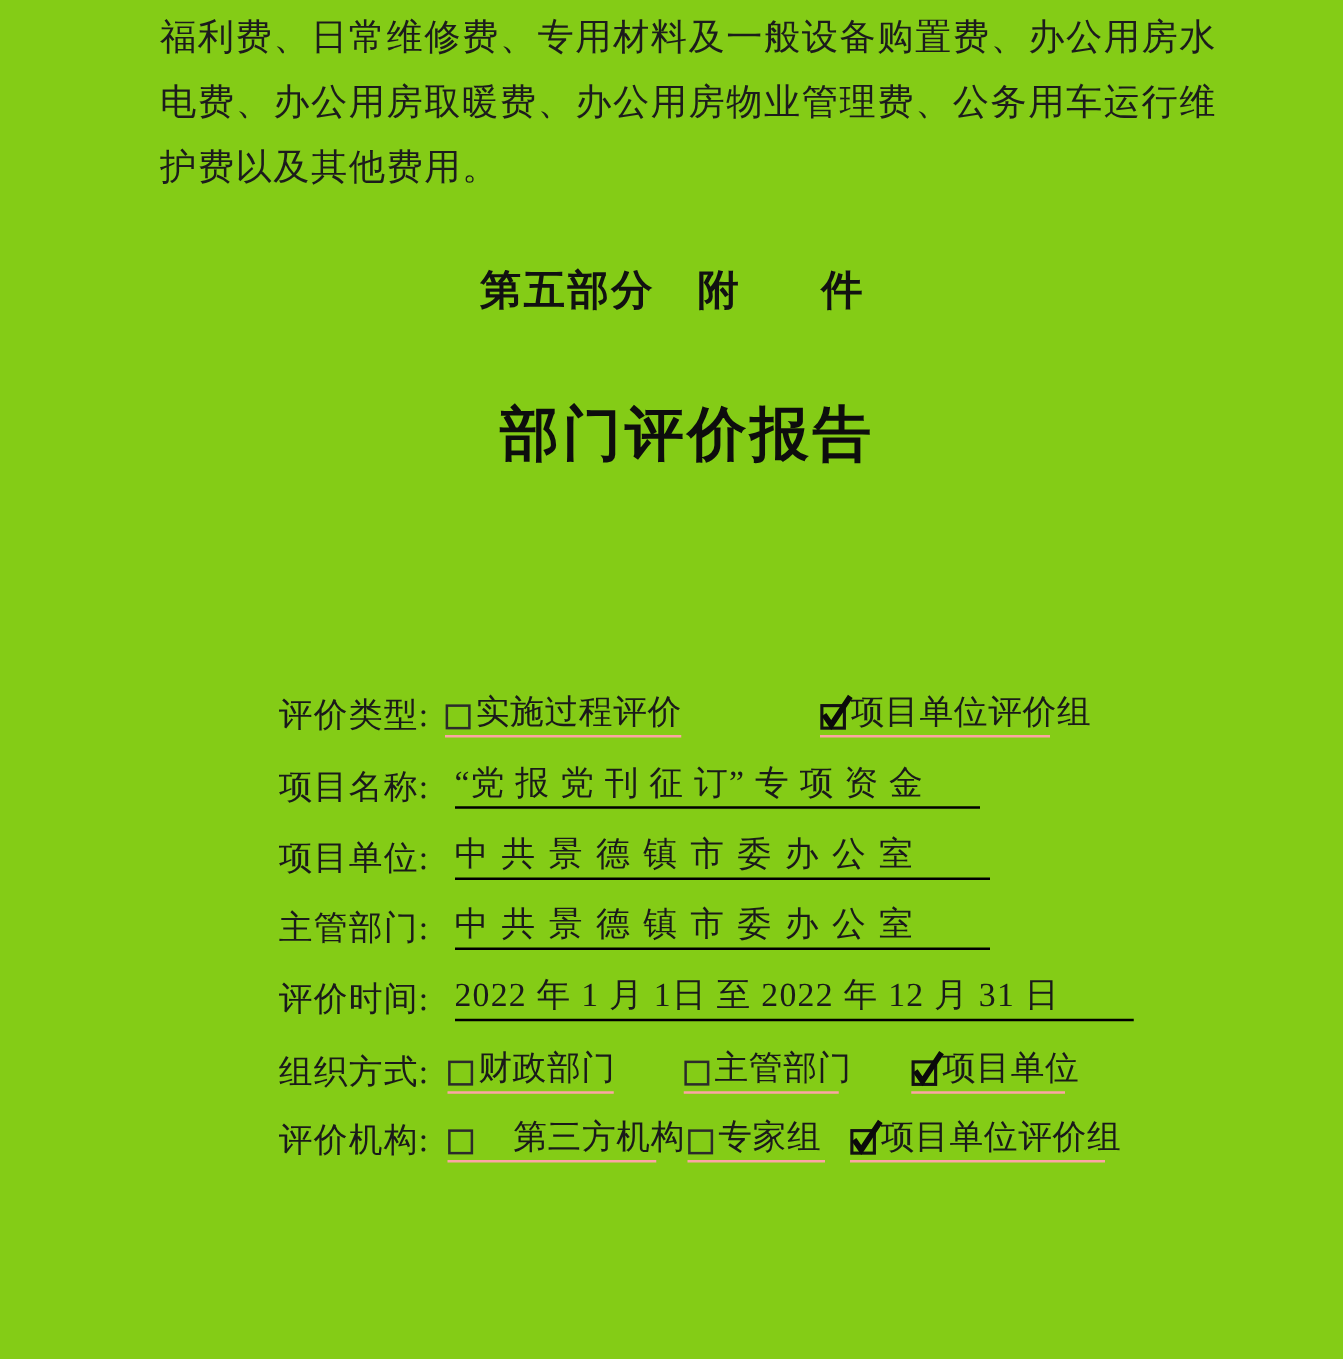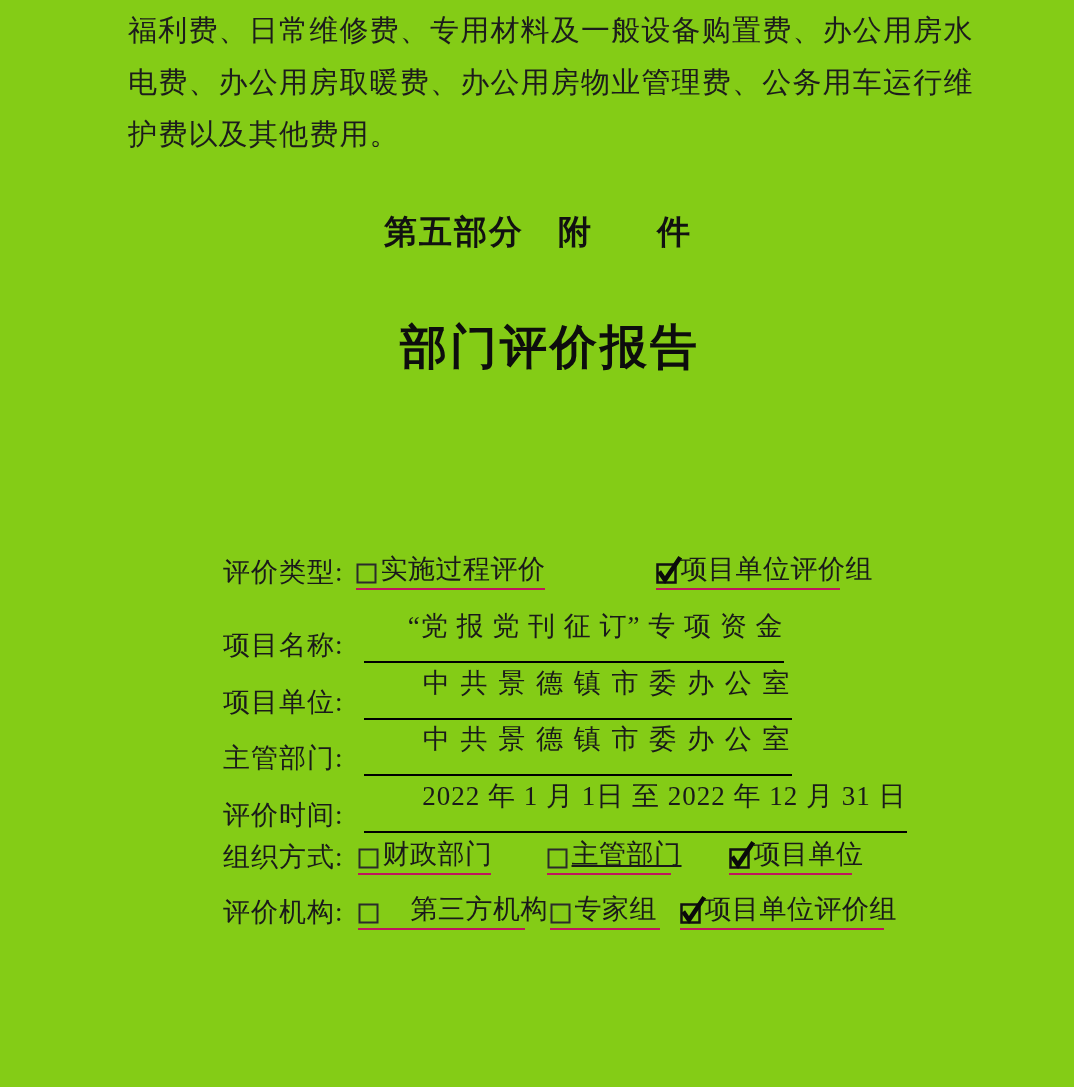--- a/index.html
+++ b/index.html
@@ -53,37 +53,37 @@
   .row-4{top:722px;}
   .row-5{top:779px;}
   .row-6{top:837px;}
   .row-7{top:892px;}
   .form-label{
     display:inline-block;letter-spacing:1px;margin-right:6px;
   }
   .underl{
     display:inline-block;
     border-bottom:2px solid #000;
-    text-align:right;
-    padding-bottom:17px;
+    text-align:left;
+    padding-bottom:1px;
   }
   .value-2{width:420px;margin-left:14px;letter-spacing:1px;}
   .value-3{width:428px;margin-left:14px;letter-spacing:2px;}
   .value-4{width:428px;margin-left:14px;letter-spacing:2px;}
   .value-5{width:543px;margin-left:14px;letter-spacing:1px;}
   .option{
     display:inline-flex;align-items:flex-end;
-    border-bottom:2px solid #be185d;
+    border-bottom:2px solid #fca5a5;
     padding-bottom:1px;
   }
   .option .opt-text{letter-spacing:0.5px;}
   .r1-o1{width:189px;margin-left:6px;}
   .r1-o2{width:184px;margin-left:111px;}
   .r6-o1{width:133px;margin-left:8px;}
-  .r6-o2{width:124px;margin-left:56px;text-decoration:underline;}
+  .r6-o2{width:124px;margin-left:56px;}
   .r6-o3{width:123px;margin-left:58px;text-align:right;}
   .r7-o1{width:167px;margin-left:8px;gap:28px;}
   .r7-o2{width:110px;margin-left:25px;}
   .r7-o3{width:204px;margin-left:20px;}
   
   .checkbox{
     display:inline-block;
     width:22px;height:22px;
     margin-right:3px;margin-bottom:3px;
     position:relative;flex:0 0 auto;

